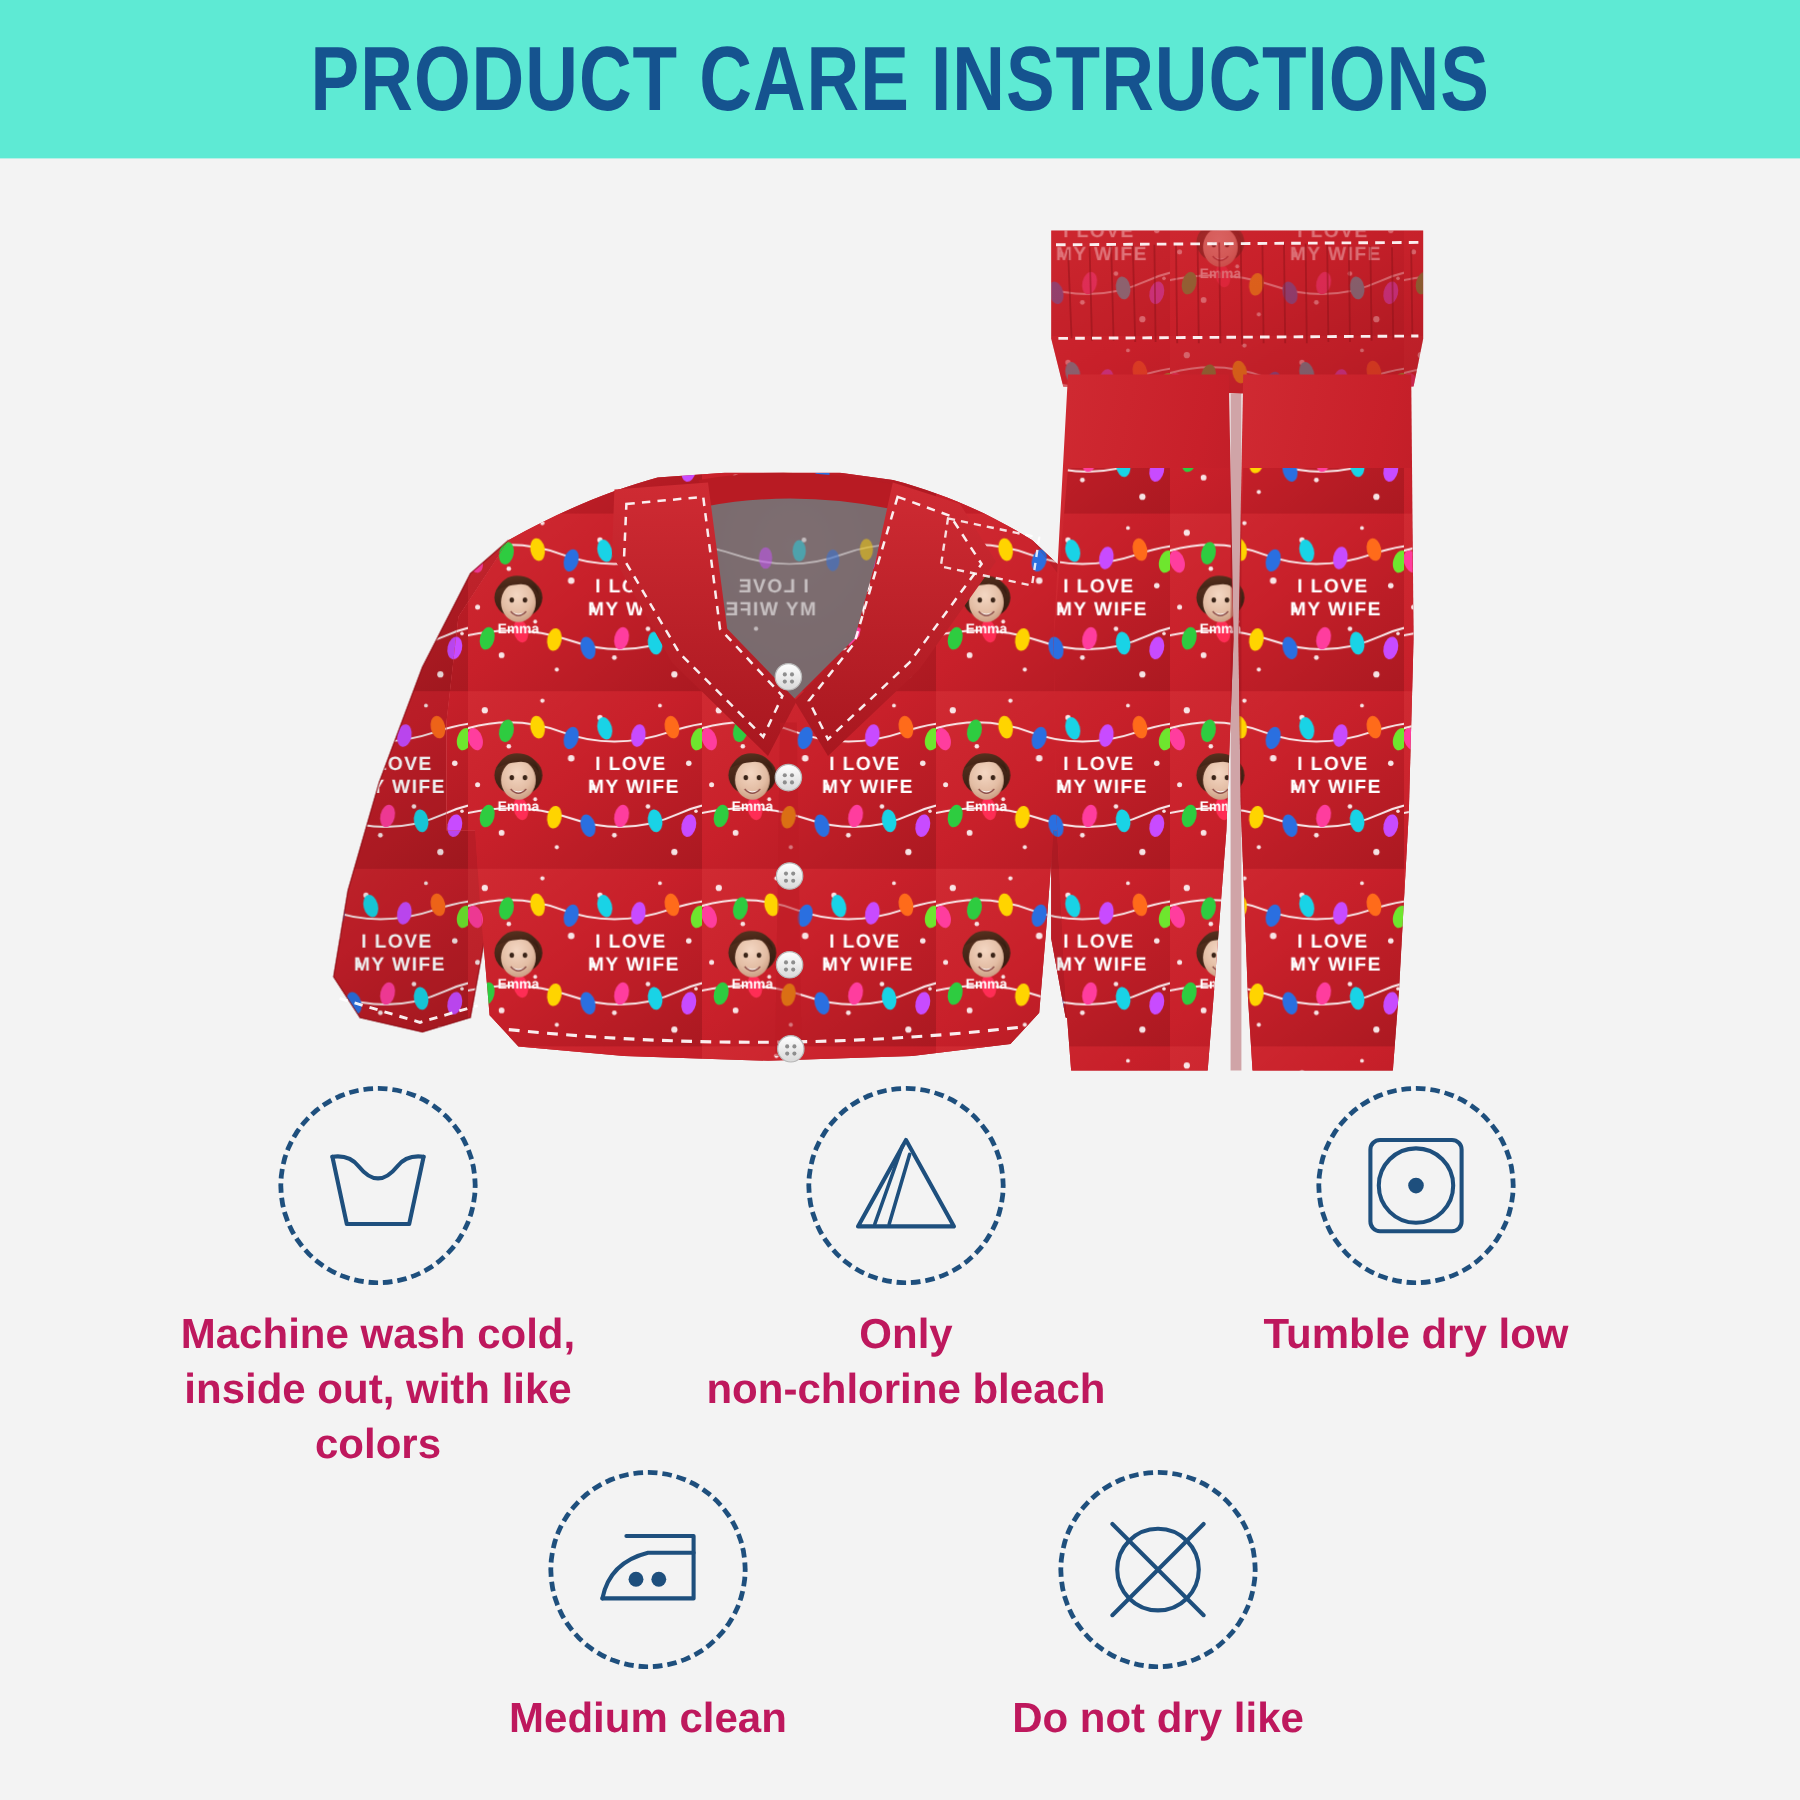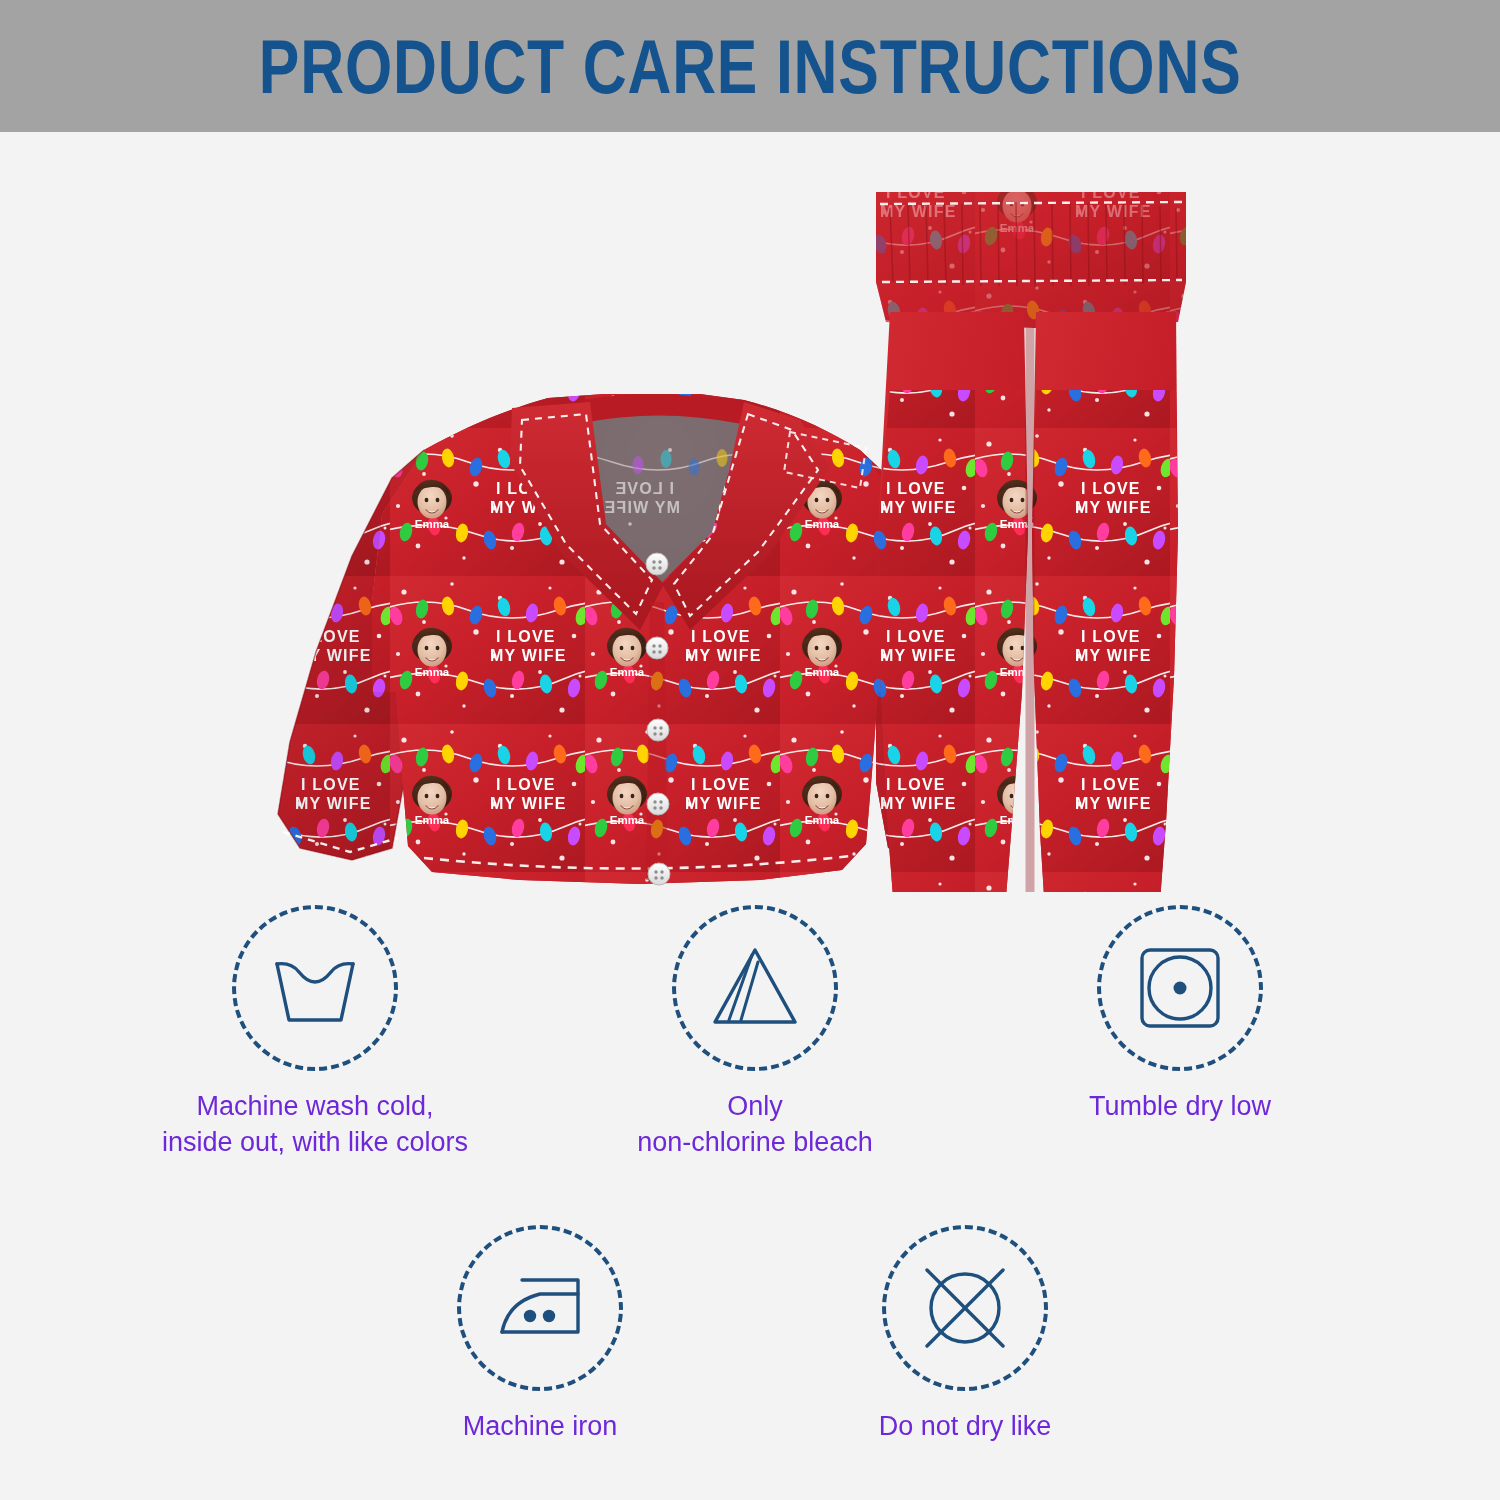--- a/index.html
+++ b/index.html
@@ -7,21 +7,21 @@
   body {
     background:#f3f3f3;
     font-family:"Liberation Sans", sans-serif;
     position:relative;
     overflow:hidden;
   }
 
   
   .header{
     position:absolute; left:0; top:0; width:1500px; height:132px;
-    background:#a3a3a3;
+    background:#5eead4;
     display:flex; align-items:center; justify-content:center;
   }
   .header-title{
     color:#15538f;
     font-size:76px;
     font-weight:bold;
     letter-spacing:1px;
     transform:scaleX(0.80);
     transform-origin:center;
     white-space:nowrap;
@@ -39,25 +39,26 @@
 
   .care-item{ position:absolute; width:340px; text-align:center; }
   .care-circle{
     width:166px; height:166px; margin:0 auto;
     border:4px dashed #1e4f7d;
     border-radius:50%;
     display:flex; align-items:center; justify-content:center;
   }
   .care-label{
     margin-top:18px;
-    font-size:27px;
+    font-size:35px;
     line-height:1.32;
-    color:#6d28d9;
+    color:#be185d;
     white-space:pre-line;
     font-family:"Liberation Sans", sans-serif;
+    font-weight:bold;
   }
 
   
   .pos-wash   { left:145px;  top:15px; }
   .pos-bleach { left:585px;  top:15px; }
   .pos-dry    { left:1010px; top:15px; }
   
   .pos-iron   { left:370px;  top:335px; }
   .pos-clean  { left:795px;  top:335px; }
 
@@ -428,21 +429,21 @@
 
   <div class="care-item pos-iron">
     <div class="care-circle">
       <svg class="ic" width="104" height="80" viewBox="0 0 104 80">
         <path d="M14 64 L90 64 L90 12 L34 12" fill="none" stroke="#1e4f7d" stroke-width="3.4" stroke-linejoin="round" stroke-linecap="round"></path>
         <path d="M14 64 Q20 34 52 26 L90 26" fill="none" stroke="#1e4f7d" stroke-width="3.4" stroke-linejoin="round" stroke-linecap="round"></path>
         <circle cx="42" cy="48" r="6.2" fill="#1e4f7d"></circle>
         <circle cx="61" cy="48" r="6.2" fill="#1e4f7d"></circle>
       </svg>
     </div>
-    <div class="care-label">Machine iron</div>
+    <div class="care-label">Medium clean</div>
   </div>
 
   <div class="care-item pos-clean">
     <div class="care-circle">
       <svg class="ic" width="96" height="96" viewBox="0 0 96 96">
         <circle cx="48" cy="48" r="34" fill="none" stroke="#1e4f7d" stroke-width="3.4"></circle>
         <line x1="10" y1="10" x2="86" y2="86" stroke="#1e4f7d" stroke-width="3.4" stroke-linecap="round"></line>
         <line x1="86" y1="10" x2="10" y2="86" stroke="#1e4f7d" stroke-width="3.4" stroke-linecap="round"></line>
       </svg>
     </div>

